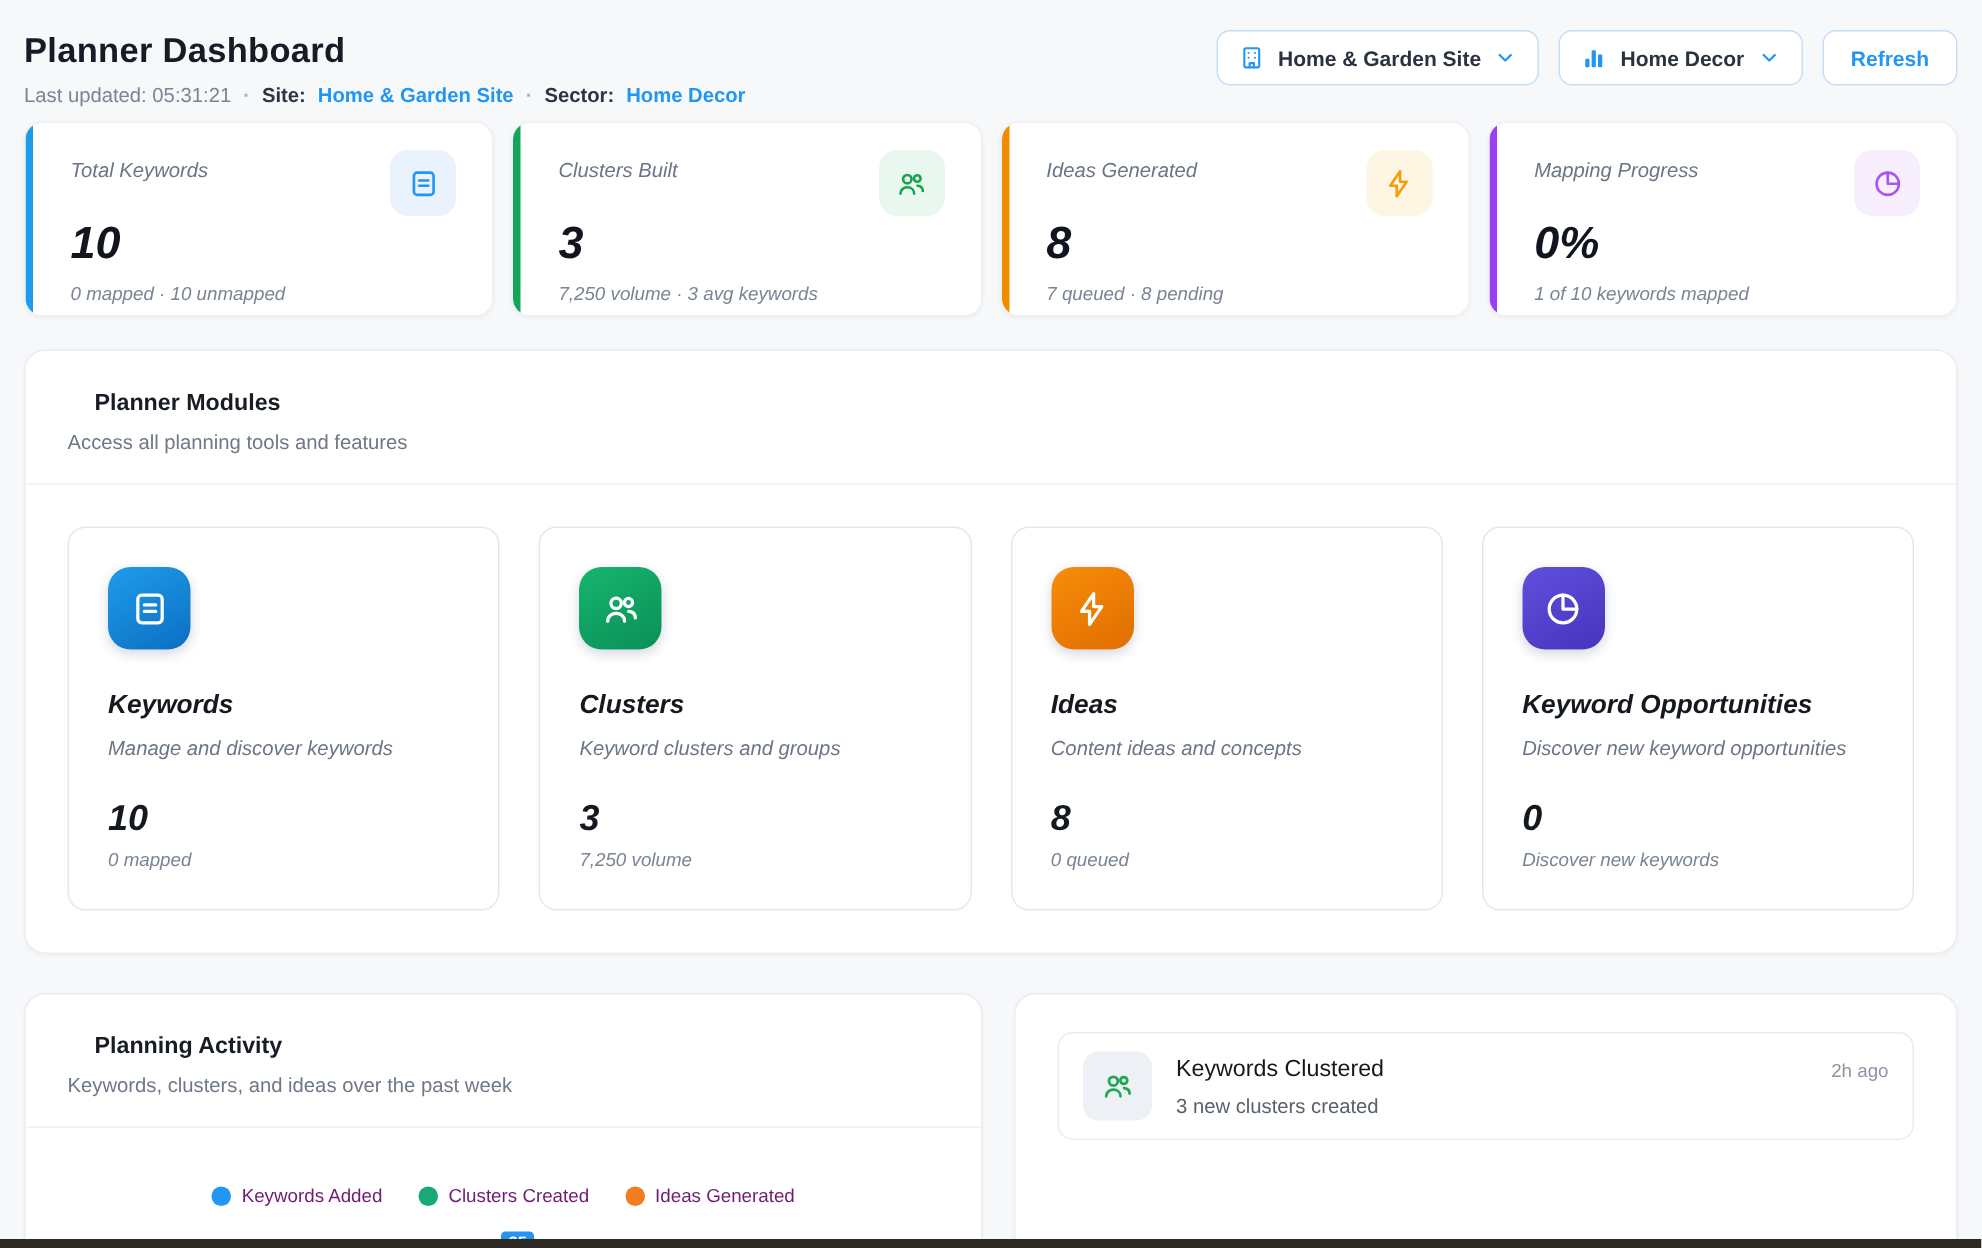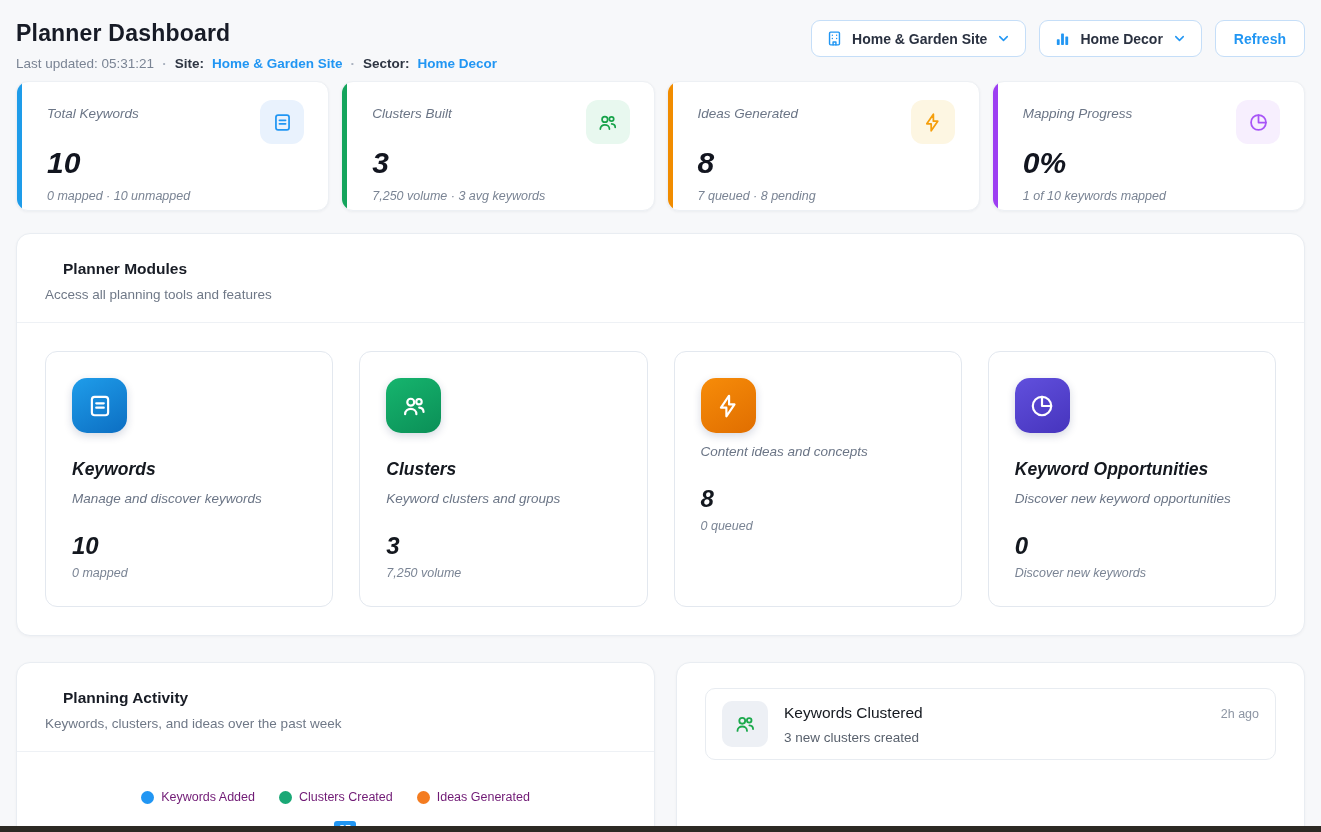--- a/index.html
+++ b/index.html
@@ -243,20 +243,21 @@
         <div class="module-value">3</div>
         <div class="module-sub">7,250 volume</div>
       </div>
 
       <div class="module-card">
         <div class="module-icon" style="--c1: #f78c09; --c2: #e06e00;">
           <svg width="26" height="26" viewBox="0 0 24 24" fill="none" stroke="currentColor" stroke-width="2" stroke-linecap="round" stroke-linejoin="round">
               <path d="M13 2.5L5.5 13.5h5L10.5 21.5l7.5-11h-5z"></path>
             </svg>
         </div>
+        <div class="module-title">Ideas</div>
         <div class="module-desc">Content ideas and concepts</div>
         <div class="module-value">8</div>
         <div class="module-sub">0 queued</div>
       </div>
 
       <div class="module-card">
         <div class="module-icon" style="--c1: #6150dd; --c2: #4634bd;">
           <svg width="26" height="26" viewBox="0 0 24 24" fill="none" stroke="currentColor" stroke-width="2" stroke-linecap="round" stroke-linejoin="round">
               <circle cx="12" cy="12" r="8.5"></circle>
               <path d="M12 3.5V12h8.5"></path>

